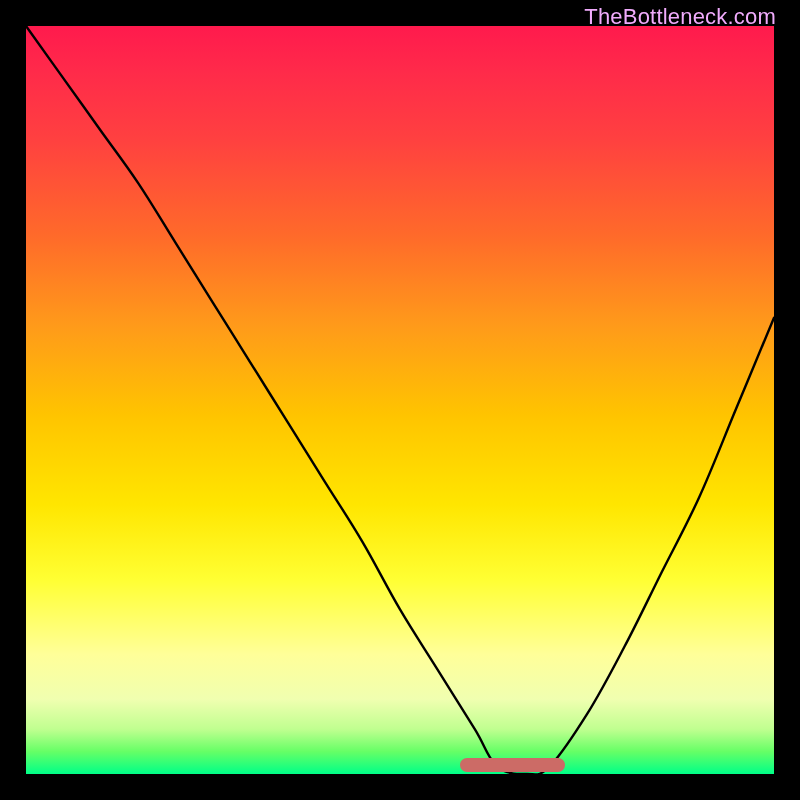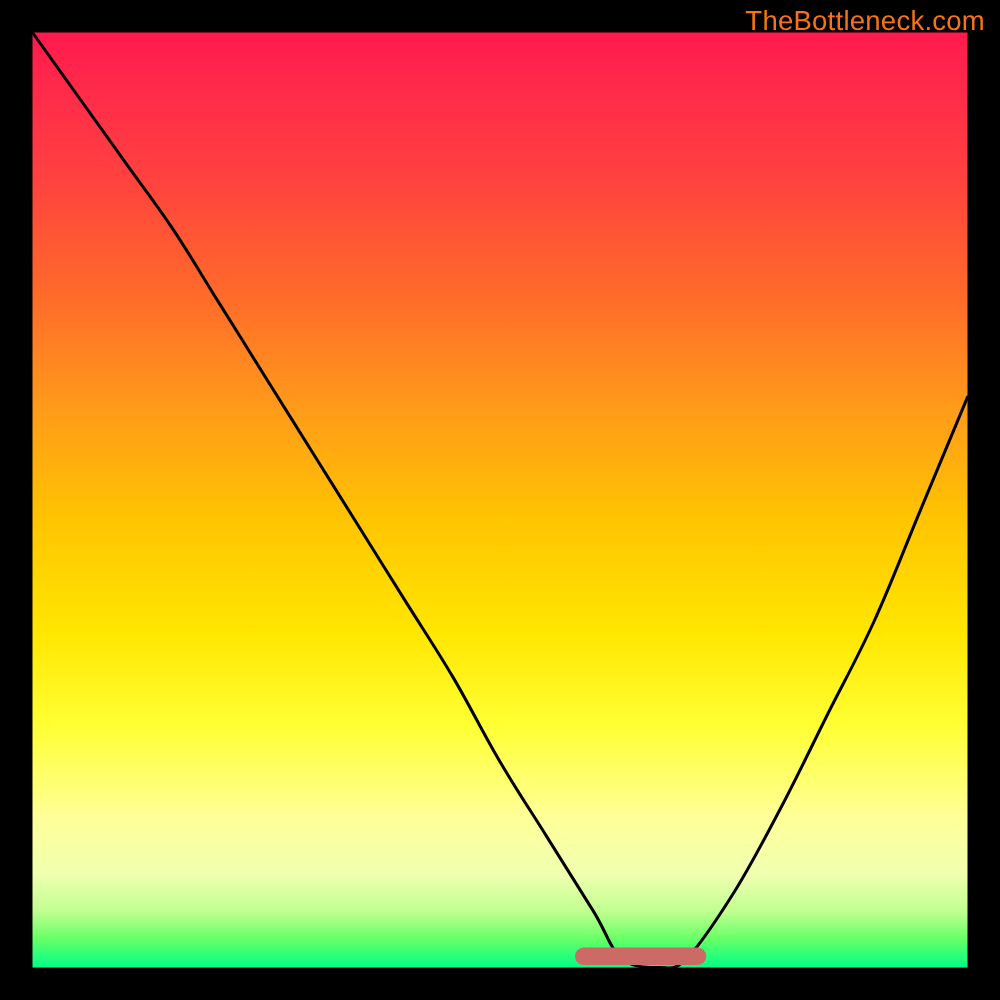--- a/index.html
+++ b/index.html
@@ -7,22 +7,22 @@
     width: 800px;
     height: 800px;
     background: #000;
     position: relative;
     font-family: Arial, Helvetica, sans-serif;
     overflow: hidden;
   }
   .watermark {
     position: absolute;
     top: 4px;
-    right: 12px;
-    color: #f97316;
+    right: 24px;
+    color: #f0abfc;
     font-size: 22px;
     font-weight: 400;
     z-index: 10;
     letter-spacing: 0.2px;
   }
   .plot-area {
     position: absolute;
     left: 26px;
     top: 26px;
     width: 748px;

